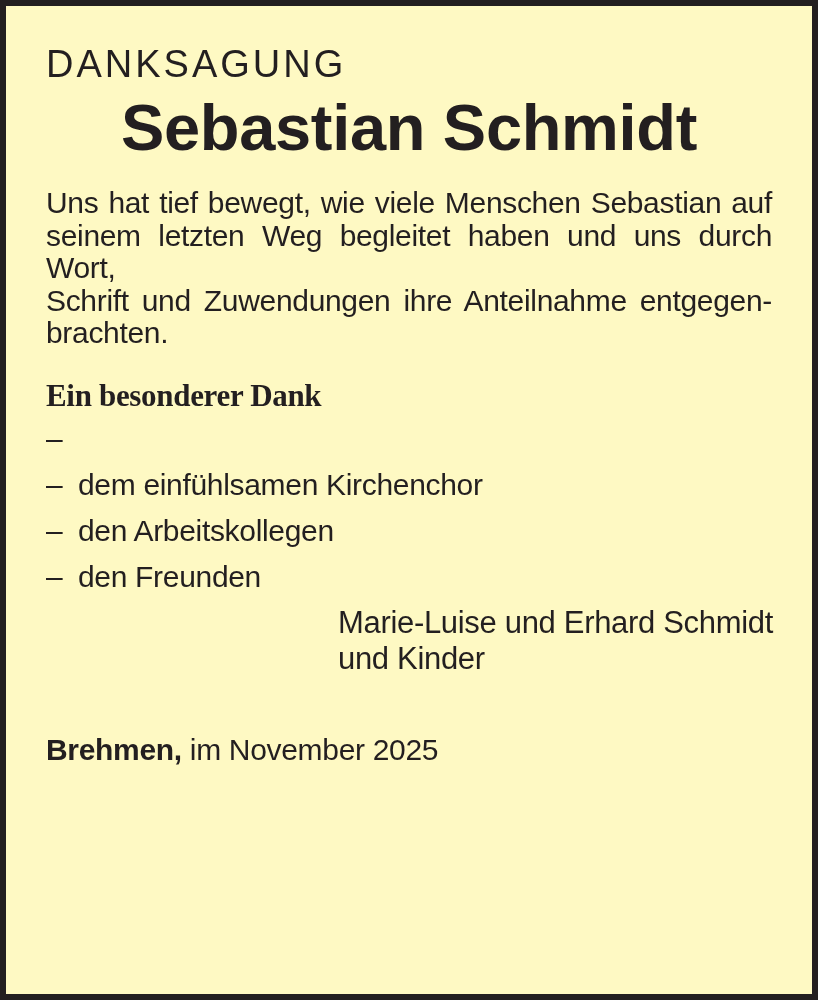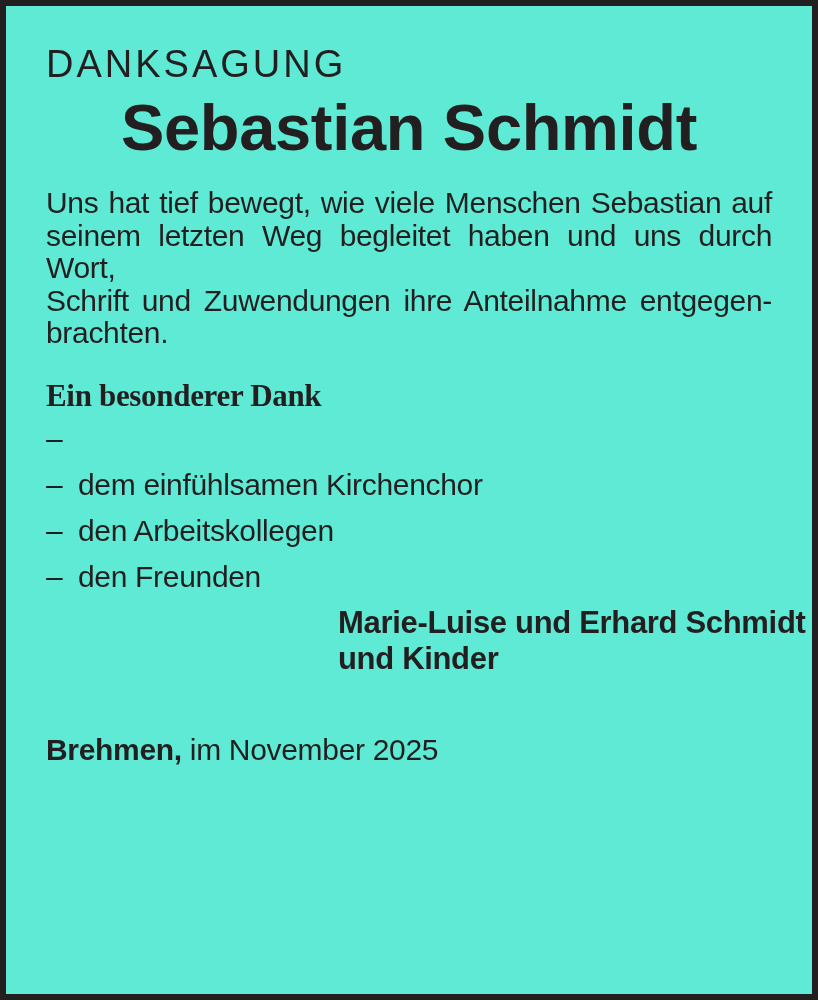--- a/index.html
+++ b/index.html
@@ -5,21 +5,21 @@
   html, body {
     margin: 0;
     padding: 0;
     background: #ffffff;
   }
   .page {
     position: relative;
     width: 818px;
     height: 1000px;
     box-sizing: border-box;
-    background: #5eead4;
+    background: #fef9c3;
     border: 6px solid #231f20;
     padding: 0 40px;
     overflow: hidden;
     font-family: "Liberation Sans", "DejaVu Sans", sans-serif;
     color: #231f20;
     letter-spacing: -0.02em;
   }
   .title {
     margin: 38px 0 0 0;
     font-size: 38px;
@@ -84,21 +84,21 @@
     margin-top: 11px;
     margin-left: 292px;
     font-size: 30px;
   }
   .closing-line {
     line-height: 32px;
   }
   .family {
     margin-top: 6px;
     font-size: 31px;
-    font-weight: 700;
+    font-weight: 400;
     line-height: 36px;
   }
   .family div, .closing-line { white-space: nowrap; }
   .place-date {
     margin-top: 56px;
     font-size: 30px;
     line-height: 33px;
     white-space: nowrap;
   }
   .place-date .place {

